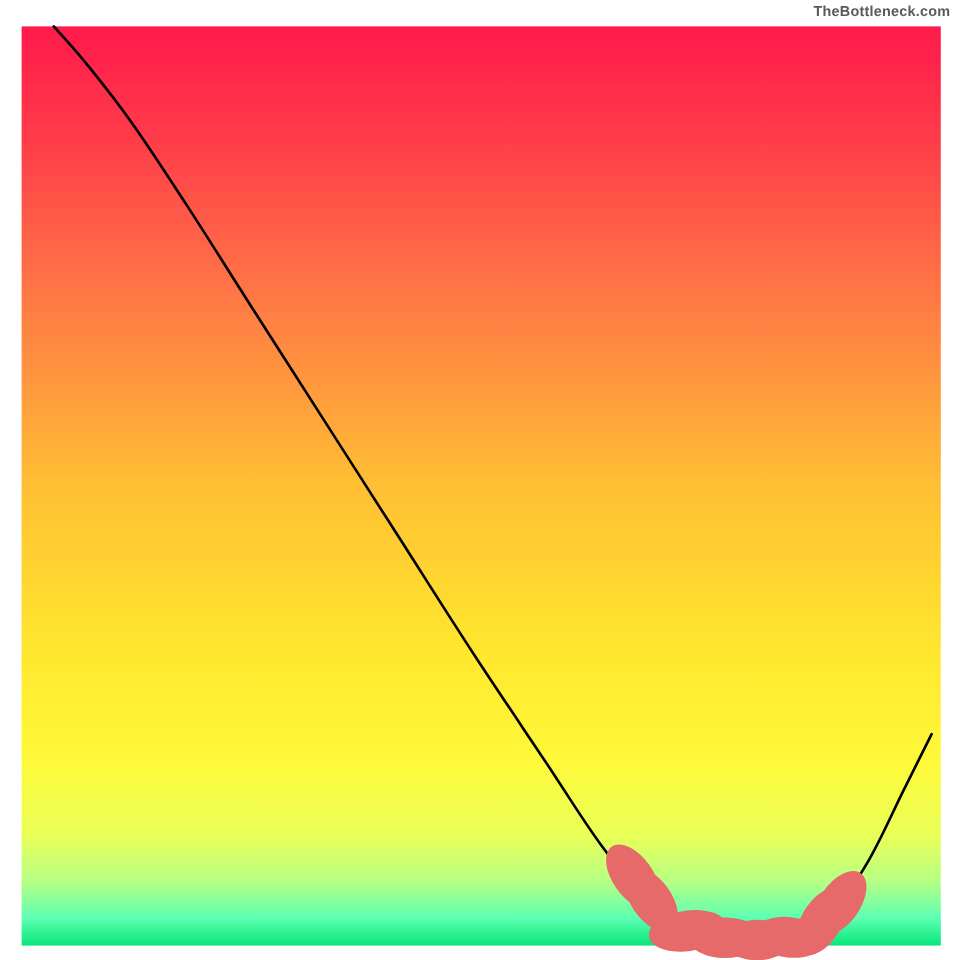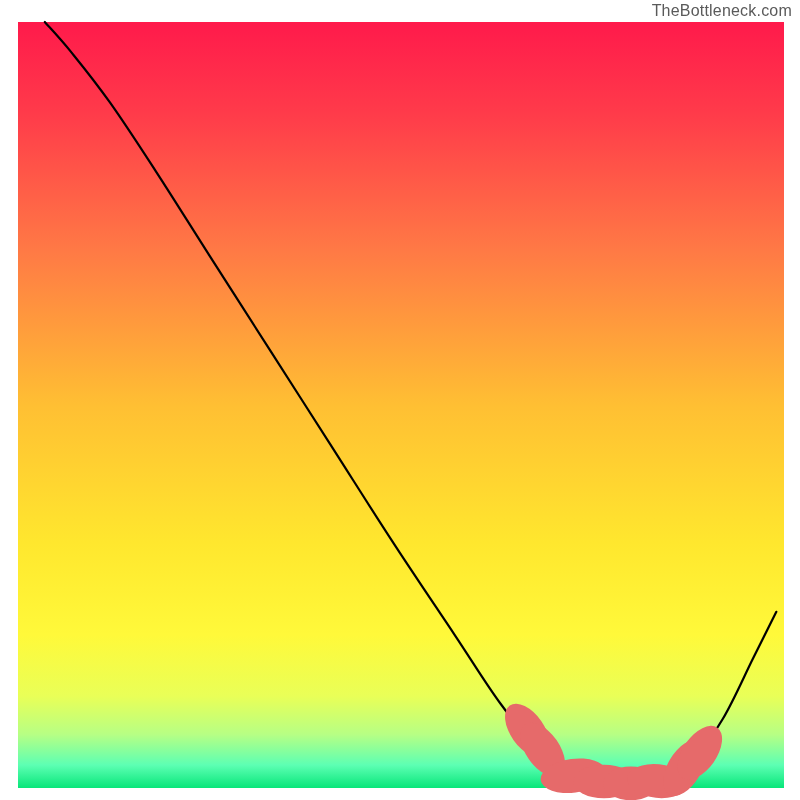--- a/index.html
+++ b/index.html
@@ -16,22 +16,22 @@
     width: 800px;
     height: 800px;
   }
   svg {
     display: block;
   }
   .watermark {
     position: absolute;
     top: 2px;
     right: 8px;
-    font-size: 16px;
-    font-weight: 400;
+    font-size: 12px;
+    font-weight: 700;
     color: #5a5a5a;
     letter-spacing: 0.2px;
   }
 </style>
 </head>
 <body>
 
 <div class="canvas-wrap">
   <div class="watermark">TheBottleneck.com</div>
 

